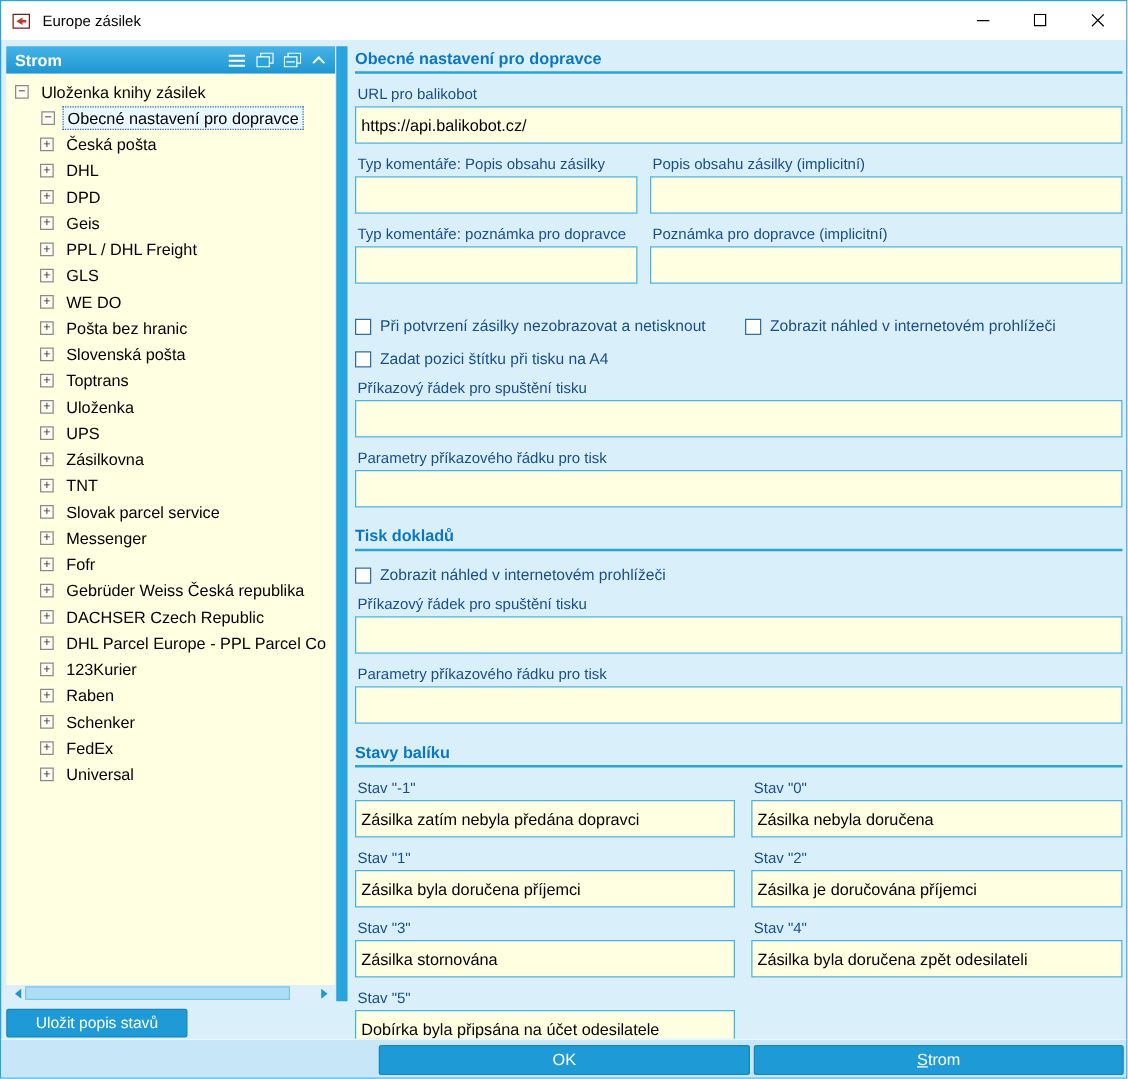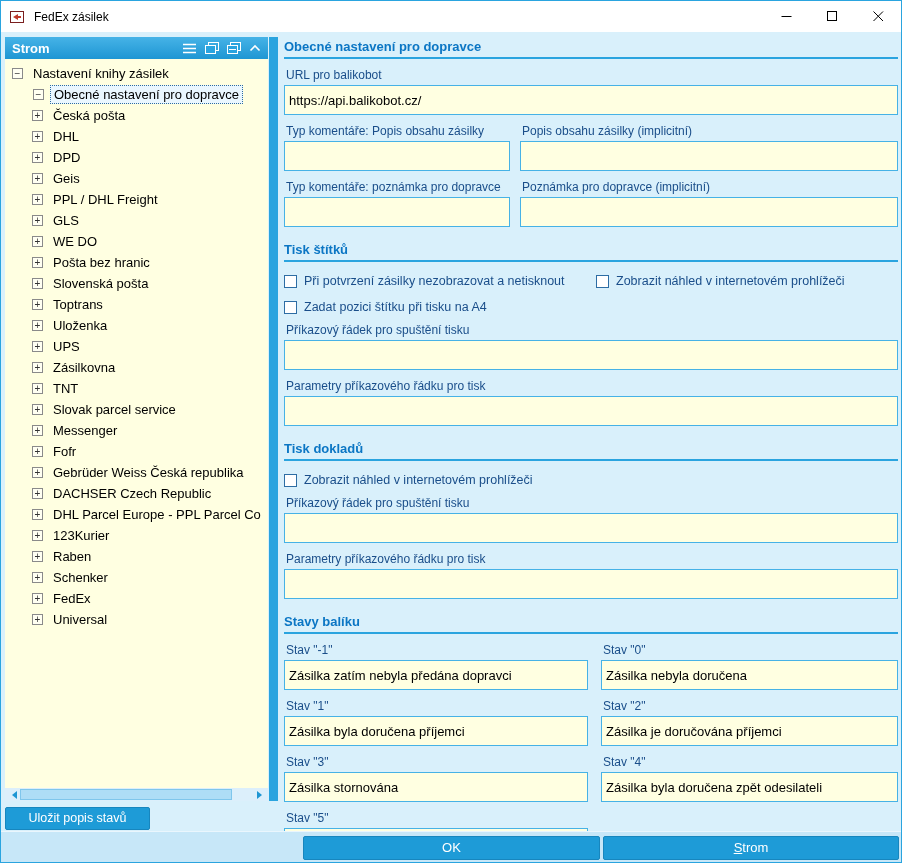--- a/index.html
+++ b/index.html
@@ -82,21 +82,21 @@
 
 <div class="window">
 
   <div class="titlebar">
     <span class="app-icon">
       <svg width="16" height="16" viewBox="0 0 16 16">
         <rect x="1.5" y="2.5" width="13" height="11" fill="#FFFFFF" stroke="#7A1F1F"></rect>
         <path d="M4 8 L9 5 V7 H12 V9 H9 V11 Z" fill="#C0392B"></path>
       </svg>
     </span>
-    <span class="win-title">FedEx zásilek</span>
+    <span class="win-title">Europe zásilek</span>
     <div class="win-controls">
       <div class="win-btn">
         <svg width="11" height="11">
             <path d="M0.5 5.5 H10.5" stroke="#000"></path>
           </svg>
       </div>
       <div class="win-btn">
         <svg width="11" height="11">
             <rect x="0.5" y="0.5" width="9" height="9" fill="none" stroke="#000"></rect>
           </svg>
@@ -135,21 +135,21 @@
           <svg width="12" height="8">
               <path d="M1.5 6.5 L6 2 L10.5 6.5" fill="none" stroke="#fff" stroke-width="1.6"></path>
             </svg>
         </span>
       </span>
     </div>
 
     <div class="tree-body">
       <div class="tree-row lvl0">
         <span class="expander minus"></span>
-        <span class="tree-label">Nastavení knihy zásilek</span>
+        <span class="tree-label">Uloženka knihy zásilek</span>
       </div>
       <div class="tree-row lvl1 selected">
         <span class="expander minus"></span>
         <span class="tree-label">Obecné nastavení pro dopravce</span>
       </div>
       <div class="tree-row lvl2">
           <span class="expander plus"></span>
           <span class="tree-label">Česká pošta</span>
         </div>
       <div class="tree-row lvl2">
@@ -291,21 +291,20 @@
           <input class="txt" style="">
         </div>
         <div class="field">
           <span class="field-label">Poznámka pro dopravce (implicitní)</span>
           <input class="txt" style="">
         </div>
       </div>
     </div>
 
     <div class="section">
-      <div class="section-title">Tisk štítků</div>
       <div class="grid-checks">
         <div class="cb-row">
           <span class="checkbox"></span>
           <span class="cb-label">Při potvrzení zásilky nezobrazovat a netisknout</span>
         </div>
         <div class="cb-row">
           <span class="checkbox"></span>
           <span class="cb-label">Zobrazit náhled v internetovém prohlížeči</span>
         </div>
       </div>

